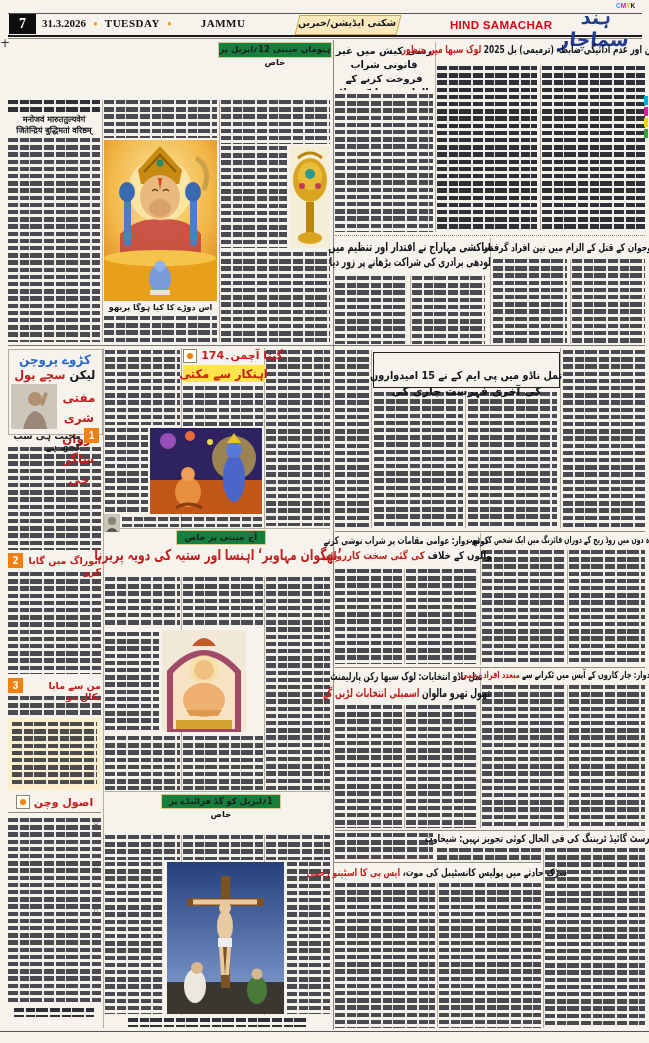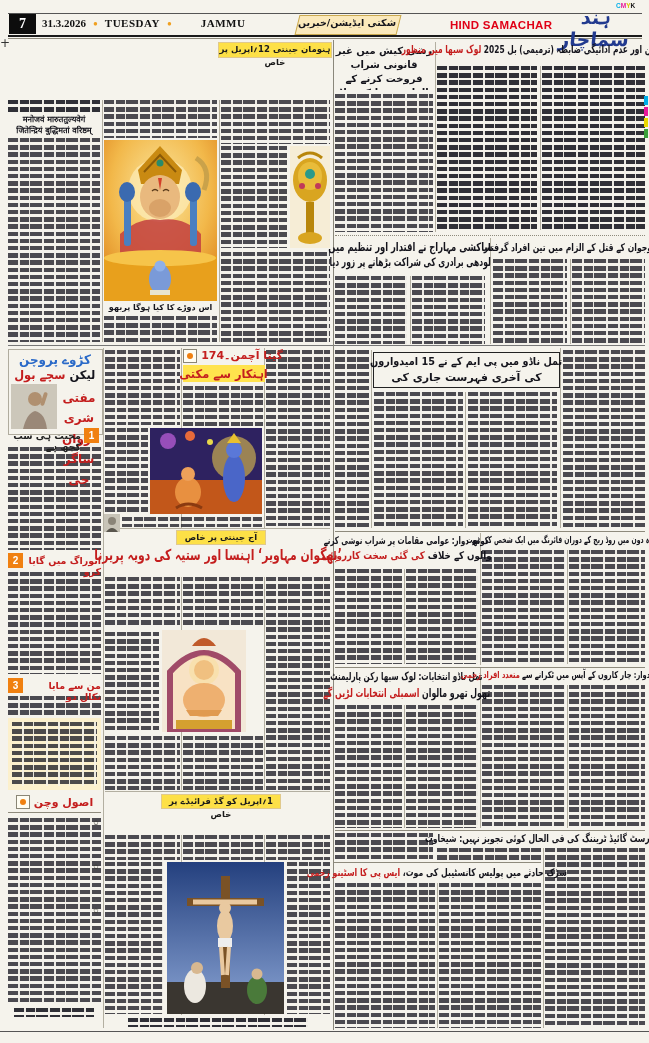--- a/index.html
+++ b/index.html
@@ -13,21 +13,21 @@
         rgba(245,243,236,0) 12px 21px, rgba(245,243,236,.9) 21px 22.5px,
         rgba(245,243,236,0) 22.5px 34px, rgba(245,243,236,.95) 34px 36px),
       repeating-linear-gradient(180deg, #26262e 0 4.4px, rgba(0,0,0,0) 4.4px 7.2px);}
   .sim.dk{opacity:.95;}
   .vr{position:absolute;width:1px;background:#b3afa1;z-index:0;}
   .hrl{position:absolute;height:1px;background:#8e8a7c;z-index:0;}
   .hl{direction:rtl;unicode-bidi:isolate;font-weight:bold;color:#14141c;z-index:3;}
   .c{display:flex;justify-content:center;align-items:baseline;}
   .nw{white-space:nowrap;}
   .red{color:#c41e1e;}
-  .kick{position:absolute;background:#fde047;border:1px solid #e0c98c;direction:rtl;
+  .kick{position:absolute;background:#15803d;border:1px solid #e0c98c;direction:rtl;
         font-weight:bold;font-size:8.5px;color:#1a1a1a;text-align:center;line-height:13px;z-index:3;}
   .numbox{position:absolute;width:15px;height:15px;background:#f08010;color:#fff;
         font:bold 10px "Liberation Sans",sans-serif;text-align:center;line-height:15px;z-index:4;}
   .img{position:absolute;overflow:hidden;z-index:5;}
   .img svg{display:block;width:100%;height:100%;}
   .ittl{position:absolute;direction:rtl;text-align:right;font-weight:bold;font-size:9.5px;z-index:3;}
   .iconbox{width:12px;height:12px;border:1px solid #8a8676;background:#fffdf2;display:inline-flex;
         align-items:center;justify-content:center;flex:0 0 auto;}
   .iconbox b{width:6px;height:6px;border-radius:50%;background:#f08010;}
   .star{position:absolute;font-size:7px;color:#33332b;z-index:3;}
@@ -161,21 +161,21 @@
     <span class="nw" style="font-size:10.5px;transform:scaleX(.73);display:inline-block;">نوجوان کے قتل کے الزام میں تین افراد گرفتار</span>
   </div>
   <div class="sim" style="left:493px;top:259px;width:74px;height:85px;"></div>
   <div class="sim" style="left:572px;top:259px;width:73px;height:85px;"></div>
   <div class="vr" style="left:570px;top:259px;height:85px;"></div>
   <div class="hrl" style="left:8px;top:345px;width:637px;background:#777;"></div>
 
   <div class="sim" style="left:335px;top:350px;width:34px;height:178px;"></div>
   <div class="vr" style="left:371px;top:350px;height:178px;"></div>
   <div class="abs" style="left:373px;top:352px;width:185px;height:34px;border:1px solid #222;z-index:3;">
-    <div class="hl c" style="width:100%;height:16px;margin-top:2px;">
+    <div class="hl c" style="width:100%;height:16px;margin-top:16px;">
       <span class="nw" style="font-size:11px;transform:scaleX(.88);display:inline-block;">تمل ناڈو میں پی ایم کے نے 15 امیدواروں</span>
     </div>
     <div class="hl c" style="width:100%;height:14px;">
       <span class="nw" style="font-size:11px;">کی آخری فہرست جاری کی</span>
     </div>
   </div>
   <div class="sim" style="left:374px;top:392px;width:89px;height:136px;"></div>
   <div class="sim" style="left:468px;top:392px;width:89px;height:136px;"></div>
   <div class="vr" style="left:465px;top:392px;height:136px;"></div>
   <div class="vr" style="left:560px;top:348px;height:180px;"></div>

